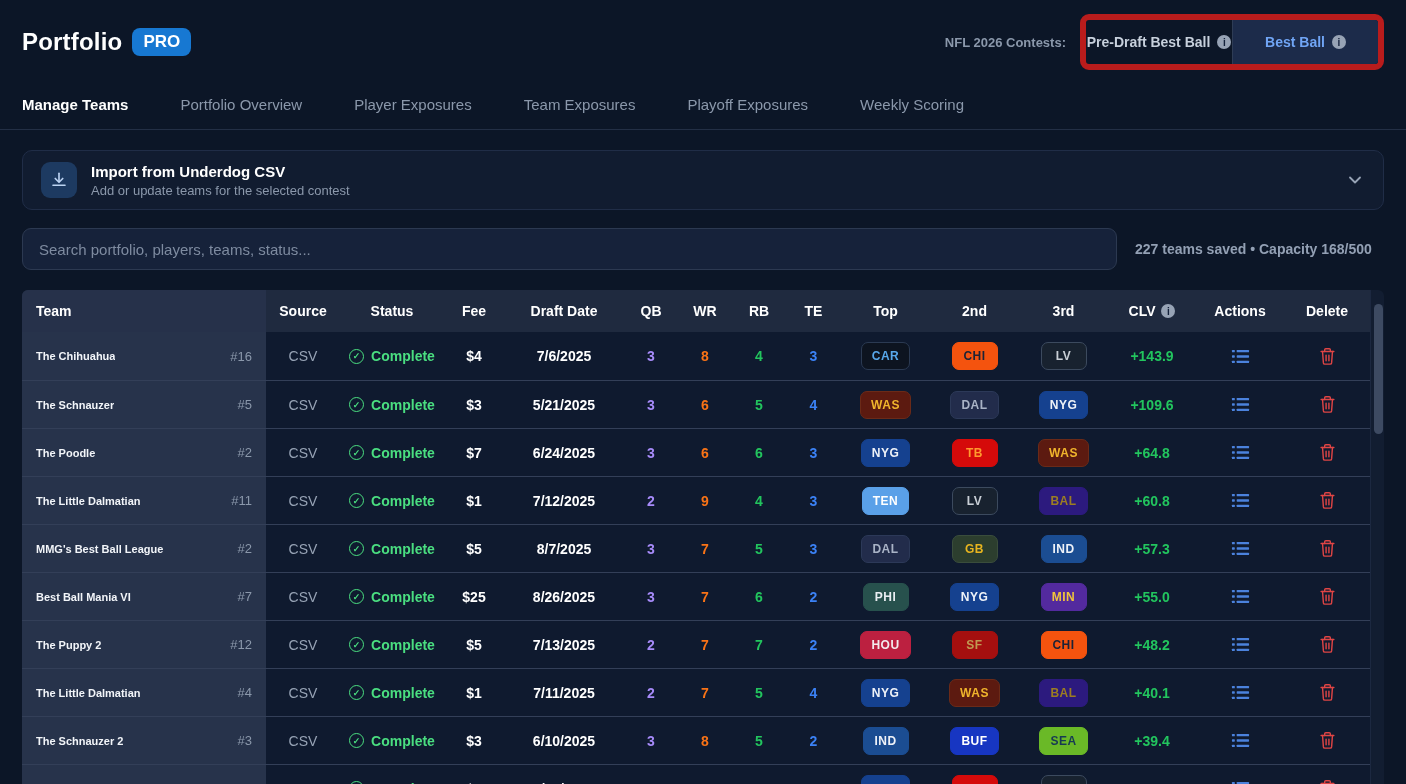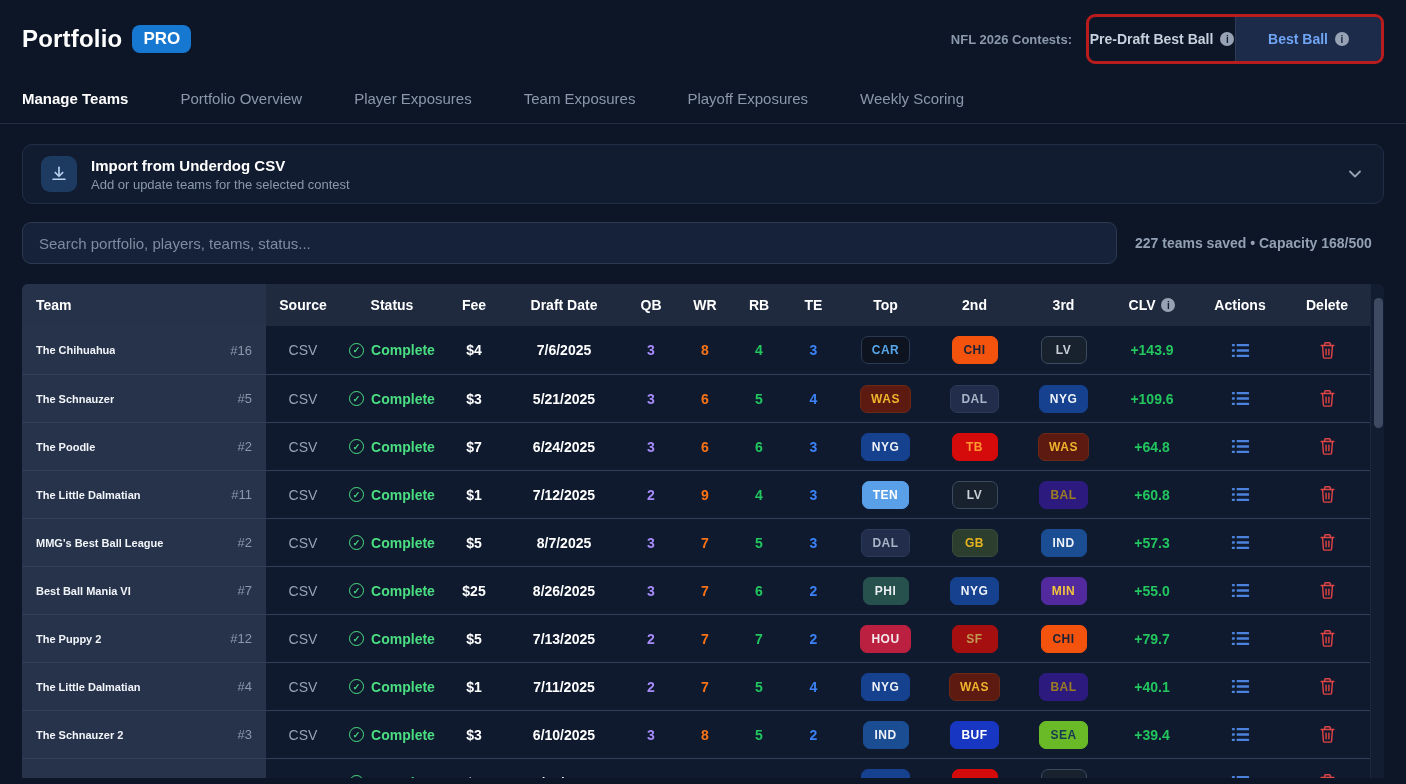--- a/index.html
+++ b/index.html
@@ -9,21 +9,21 @@
     font-family:"Liberation Sans", sans-serif;
     color:#e8edf4;
   }
   
   .top-header { display:flex; align-items:center; justify-content:space-between; padding:14px 22px 8px 22px; }
   .brand { display:flex; align-items:center; gap:10px; }
   .brand-name { font-size:24px; font-weight:bold; color:#ffffff; letter-spacing:.2px; }
   .brand-badge { background:#1778d2; color:#fff; font-size:17px; font-weight:bold; padding:4px 11px; border-radius:8px; }
   .contest-area { display:flex; align-items:center; gap:14px; }
   .contest-label { color:#8b98ab; font-size:13px; font-weight:bold; }
-  .segmented { display:flex; border:3px solid #b91c1c; border-radius:9px; overflow:hidden; }
+  .segmented { display:flex; border:6px solid #b91c1c; border-radius:9px; overflow:hidden; }
   .seg-btn { display:flex; align-items:center; justify-content:center; gap:7px; width:146px; height:44px; font-size:14px; font-weight:bold; cursor:pointer; background:transparent; color:#c7d0dc; }
   .seg-btn + .seg-btn { border-left:1px solid #2e3c55; }
   .seg-btn.selected { background:#1c2b4a; color:#70a5f5; }
   .info-icon { display:inline-flex; align-items:center; justify-content:center; width:14px; height:14px; border-radius:50%; background:#97a3b5; color:#13203a; font-size:10px; font-weight:bold; font-style:normal; flex:0 0 auto; }
   
   .tab-bar { display:flex; gap:52px; padding:10px 22px 0 22px; border-bottom:1px solid #232f45; }
   .tab { font-size:15px; color:#8b98ab; padding:8px 0 16px 0; cursor:pointer; white-space:nowrap; }
   .tab.active { color:#ffffff; font-weight:bold; }
   
   .import-banner { display:flex; align-items:center; margin:20px 22px 0 22px; background:#111c30; border:1px solid #202d47; border-radius:10px; padding:11px 18px; cursor:pointer;justify-content:space-between; }
@@ -485,21 +485,21 @@
         <div class="td posnum" style="color: rgb(59, 130, 246);">2</div>
         <div class="td">
           <span class="badge" style="background: rgb(188, 32, 64); color: rgb(243, 233, 236); border: 1px solid rgb(188, 32, 64);">HOU</span>
         </div>
         <div class="td">
           <span class="badge" style="background: rgb(165, 15, 15); color: rgb(192, 154, 82); border: 1px solid rgb(165, 15, 15);">SF</span>
         </div>
         <div class="td">
           <span class="badge" style="background: rgb(244, 83, 14); color: rgb(27, 34, 54); border: 1px solid rgb(244, 83, 14);">CHI</span>
         </div>
-        <div class="td clv">+79.7</div>
+        <div class="td clv">+48.2</div>
         <div class="td">
           <span class="icon-btn">
             <svg width="19" height="19" viewBox="0 0 20 20" fill="#4b82dd">
               <rect x="1" y="3.2" width="3" height="2.4" rx="0.6"></rect>
               <rect x="6" y="3.2" width="13" height="2.4" rx="0.6"></rect>
               <rect x="1" y="8.8" width="3" height="2.4" rx="0.6"></rect>
               <rect x="6" y="8.8" width="13" height="2.4" rx="0.6"></rect>
               <rect x="1" y="14.4" width="3" height="2.4" rx="0.6"></rect>
               <rect x="6" y="14.4" width="13" height="2.4" rx="0.6"></rect>
             </svg>

